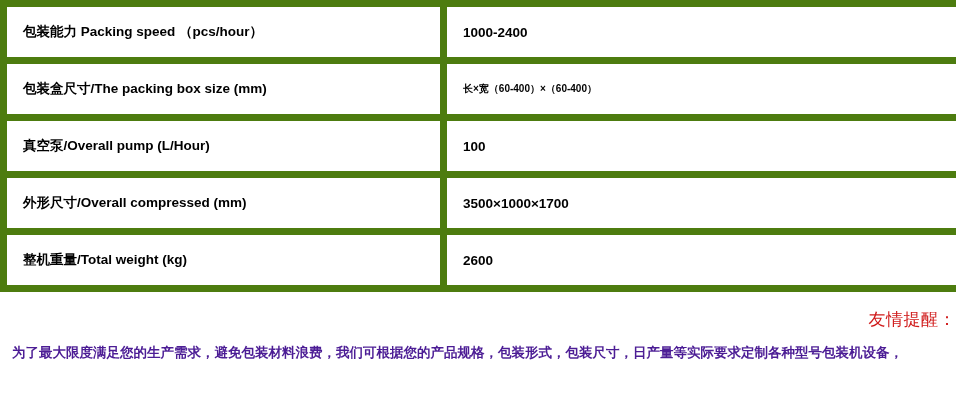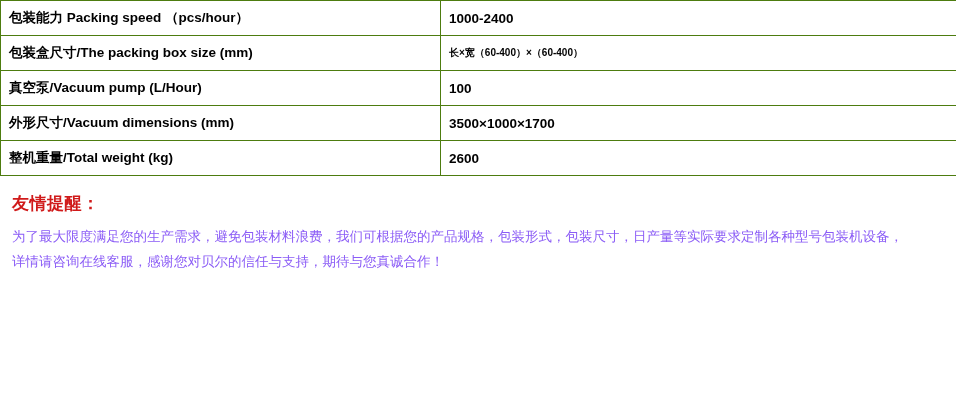--- a/index.html
+++ b/index.html
@@ -18,25 +18,25 @@
     width: 956px;
     height: 400px;
     position: relative;
   }
   table.spec {
     width: 956px;
     border-collapse: collapse;
     table-layout: fixed;
   }
   table.spec td {
-    border: 1px solid #4d7c0f;
+    border: 7px solid #4d7c0f;
     font-size: 13.5px;
     font-weight: bold;
     height: 32px;
-    padding: 8px;
+    padding: 16px;
     vertical-align: middle;
     box-sizing: border-box;
   }
   td.label {
     width: 440px;
     padding-left: 10px;
     text-align: left;
     white-space: nowrap;
     overflow: hidden;
   }
@@ -52,60 +52,60 @@
   tr.tall td.value {
     font-size: 10px;
   }
   .notice {
     margin-top: 16px;
     padding-left: 12px;
   }
   .notice-title {
     color: #d01a1a;
     font-size: 17px;
-    font-weight: bold;
+    font-weight: normal;
     letter-spacing: 0.5px;
     margin-bottom: 10px;
+    text-align: right;
   }
   .notice-line {
     font-size: 13.5px;
-    color: #8b5cf6;
+    color: #4c1d95;
     line-height: 1.85;
-    font-weight: 400;
+    font-weight: 700;
   }
 </style>
 </head>
 <body>
 
 <div class="page">
 
   <table class="spec">
     <tbody>
       <tr>
         <td class="label">包装能力 Packing speed （pcs/hour）</td>
         <td class="value">1000-2400</td>
       </tr>
       <tr class="tall">
         <td class="label">包装盒尺寸/The packing box size (mm)</td>
         <td class="value">长×宽（60-400）×（60-400）</td>
       </tr>
       <tr>
-        <td class="label">真空泵/Vacuum pump (L/Hour)</td>
+        <td class="label">真空泵/Overall pump (L/Hour)</td>
         <td class="value">100</td>
       </tr>
       <tr>
-        <td class="label">外形尺寸/Vacuum dimensions (mm)</td>
+        <td class="label">外形尺寸/Overall compressed (mm)</td>
         <td class="value">3500×1000×1700</td>
       </tr>
       <tr>
         <td class="label">整机重量/Total weight (kg)</td>
         <td class="value">2600</td>
       </tr>
     </tbody>
   </table>
 
   <div class="notice">
     <div class="notice-title">友情提醒：</div>
     <div class="notice-line">为了最大限度满足您的生产需求，避免包装材料浪费，我们可根据您的产品规格，包装形式，包装尺寸，日产量等实际要求定制各种型号包装机设备，</div>
-    <div class="notice-line">详情请咨询在线客服，感谢您对贝尔的信任与支持，期待与您真诚合作！</div>
   </div>
 
 </div>
 
 </body></html>

